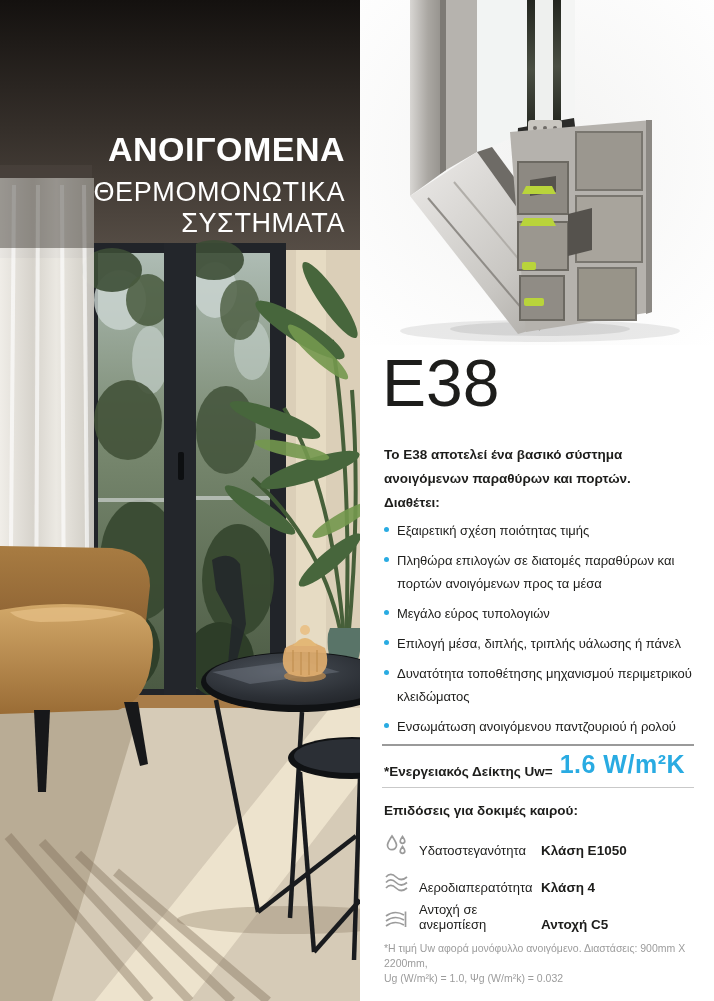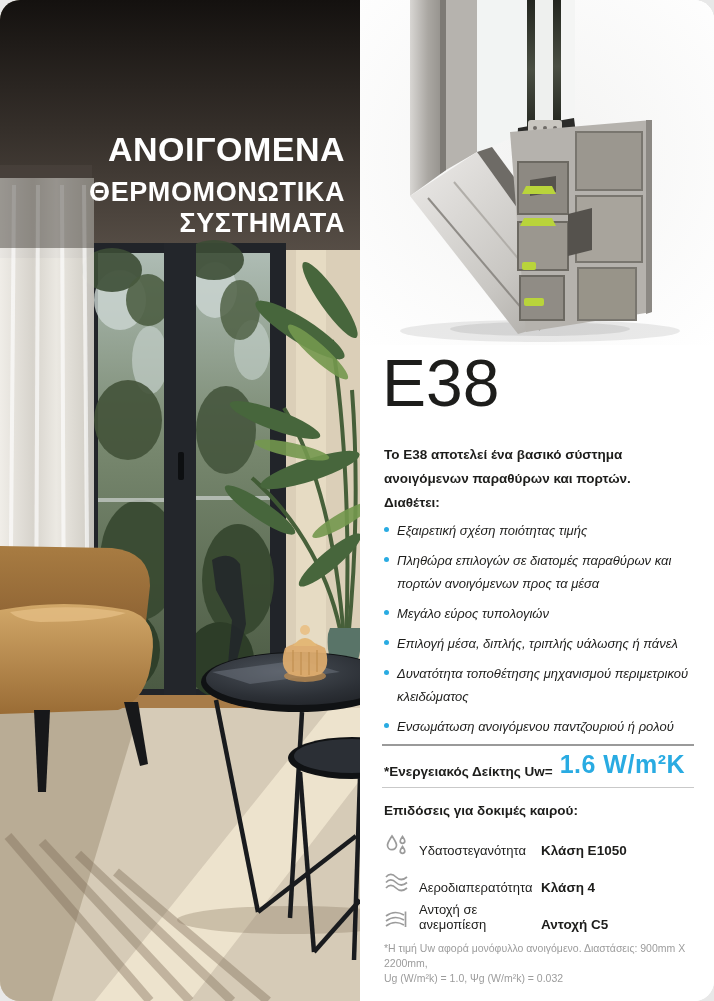--- a/index.html
+++ b/index.html
@@ -1,31 +1,31 @@
 <!DOCTYPE html>
 <html><head>
 <meta charset="utf-8">
 <style>
   html,body{margin:0;padding:0;background:#e8e8e8;}
   .page{position:relative;width:714px;height:1001px;margin:0 auto;background:#fff;overflow:hidden;
-        font-family:"Liberation Sans",sans-serif;color:#1d1d1b;border-radius:20px;}
+        font-family:"Liberation Sans",sans-serif;color:#1d1d1b;}
   
   .photo-pane{position:absolute;left:0;top:0;width:360px;height:1001px;overflow:hidden;}
   .photo-pane svg{display:block;}
   .hero-title{position:absolute;top:132px;right:15px;text-align:right;color:#ffffff;line-height:1;}
   .hero-title .t1{font-size:34px;font-weight:700;letter-spacing:.5px;margin-bottom:11px;}
-  .hero-title .t2{font-size:27px;font-weight:700;letter-spacing:.6px;line-height:31px;text-align:right;}
+  .hero-title .t2{font-size:27px;font-weight:400;letter-spacing:.6px;line-height:31px;text-align:right;}
   
   .content-pane{position:absolute;left:360px;top:0;width:354px;height:1001px;background:#fff;}
   .figure{position:absolute;left:0;top:0;width:354px;height:345px;}
   .code{position:absolute;left:22px;top:350px;font-size:66px;font-weight:500;letter-spacing:0px;line-height:1;}
   .intro{position:absolute;left:24px;top:429px;width:310px;font-size:13.5px;font-weight:600;line-height:24px;}
   .feat-head{position:absolute;left:24px;top:495px;font-size:13.5px;font-weight:700;}
   .feat-list{position:absolute;left:24px;top:519px;width:312px;list-style:none;margin:0;padding:0;}
-  .feat-list li{display:flex;margin-bottom:7px;font-style:italic;}
+  .feat-list li{display:flex;margin-bottom:7px;}
   .dot{width:5px;height:5px;border-radius:50%;margin:8px 8px 0 0;flex:0 0 5px;}
   .feat-txt{font-size:13px;font-weight:500;line-height:23px;}
   .hr1{position:absolute;left:22px;top:744px;width:312px;height:2px;background:#9a9a9a;}
   .hr2{position:absolute;left:22px;top:787px;width:312px;height:1px;background:#c9c9c9;}
   .uw-row{position:absolute;left:24px;top:750px;display:flex;align-items:flex-end;}
   .uw-label{font-size:13.5px;font-weight:700;}
   .uw-value{font-size:25px;font-weight:700;margin-left:7px;letter-spacing:.5px;}
   .perf-head{position:absolute;left:24px;top:803px;font-size:13.5px;font-weight:700;}
   .perf-rows{position:absolute;left:24px;top:832px;width:312px;}
   .perf-row{display:flex;align-items:flex-end;height:26px;margin-bottom:11px;}

